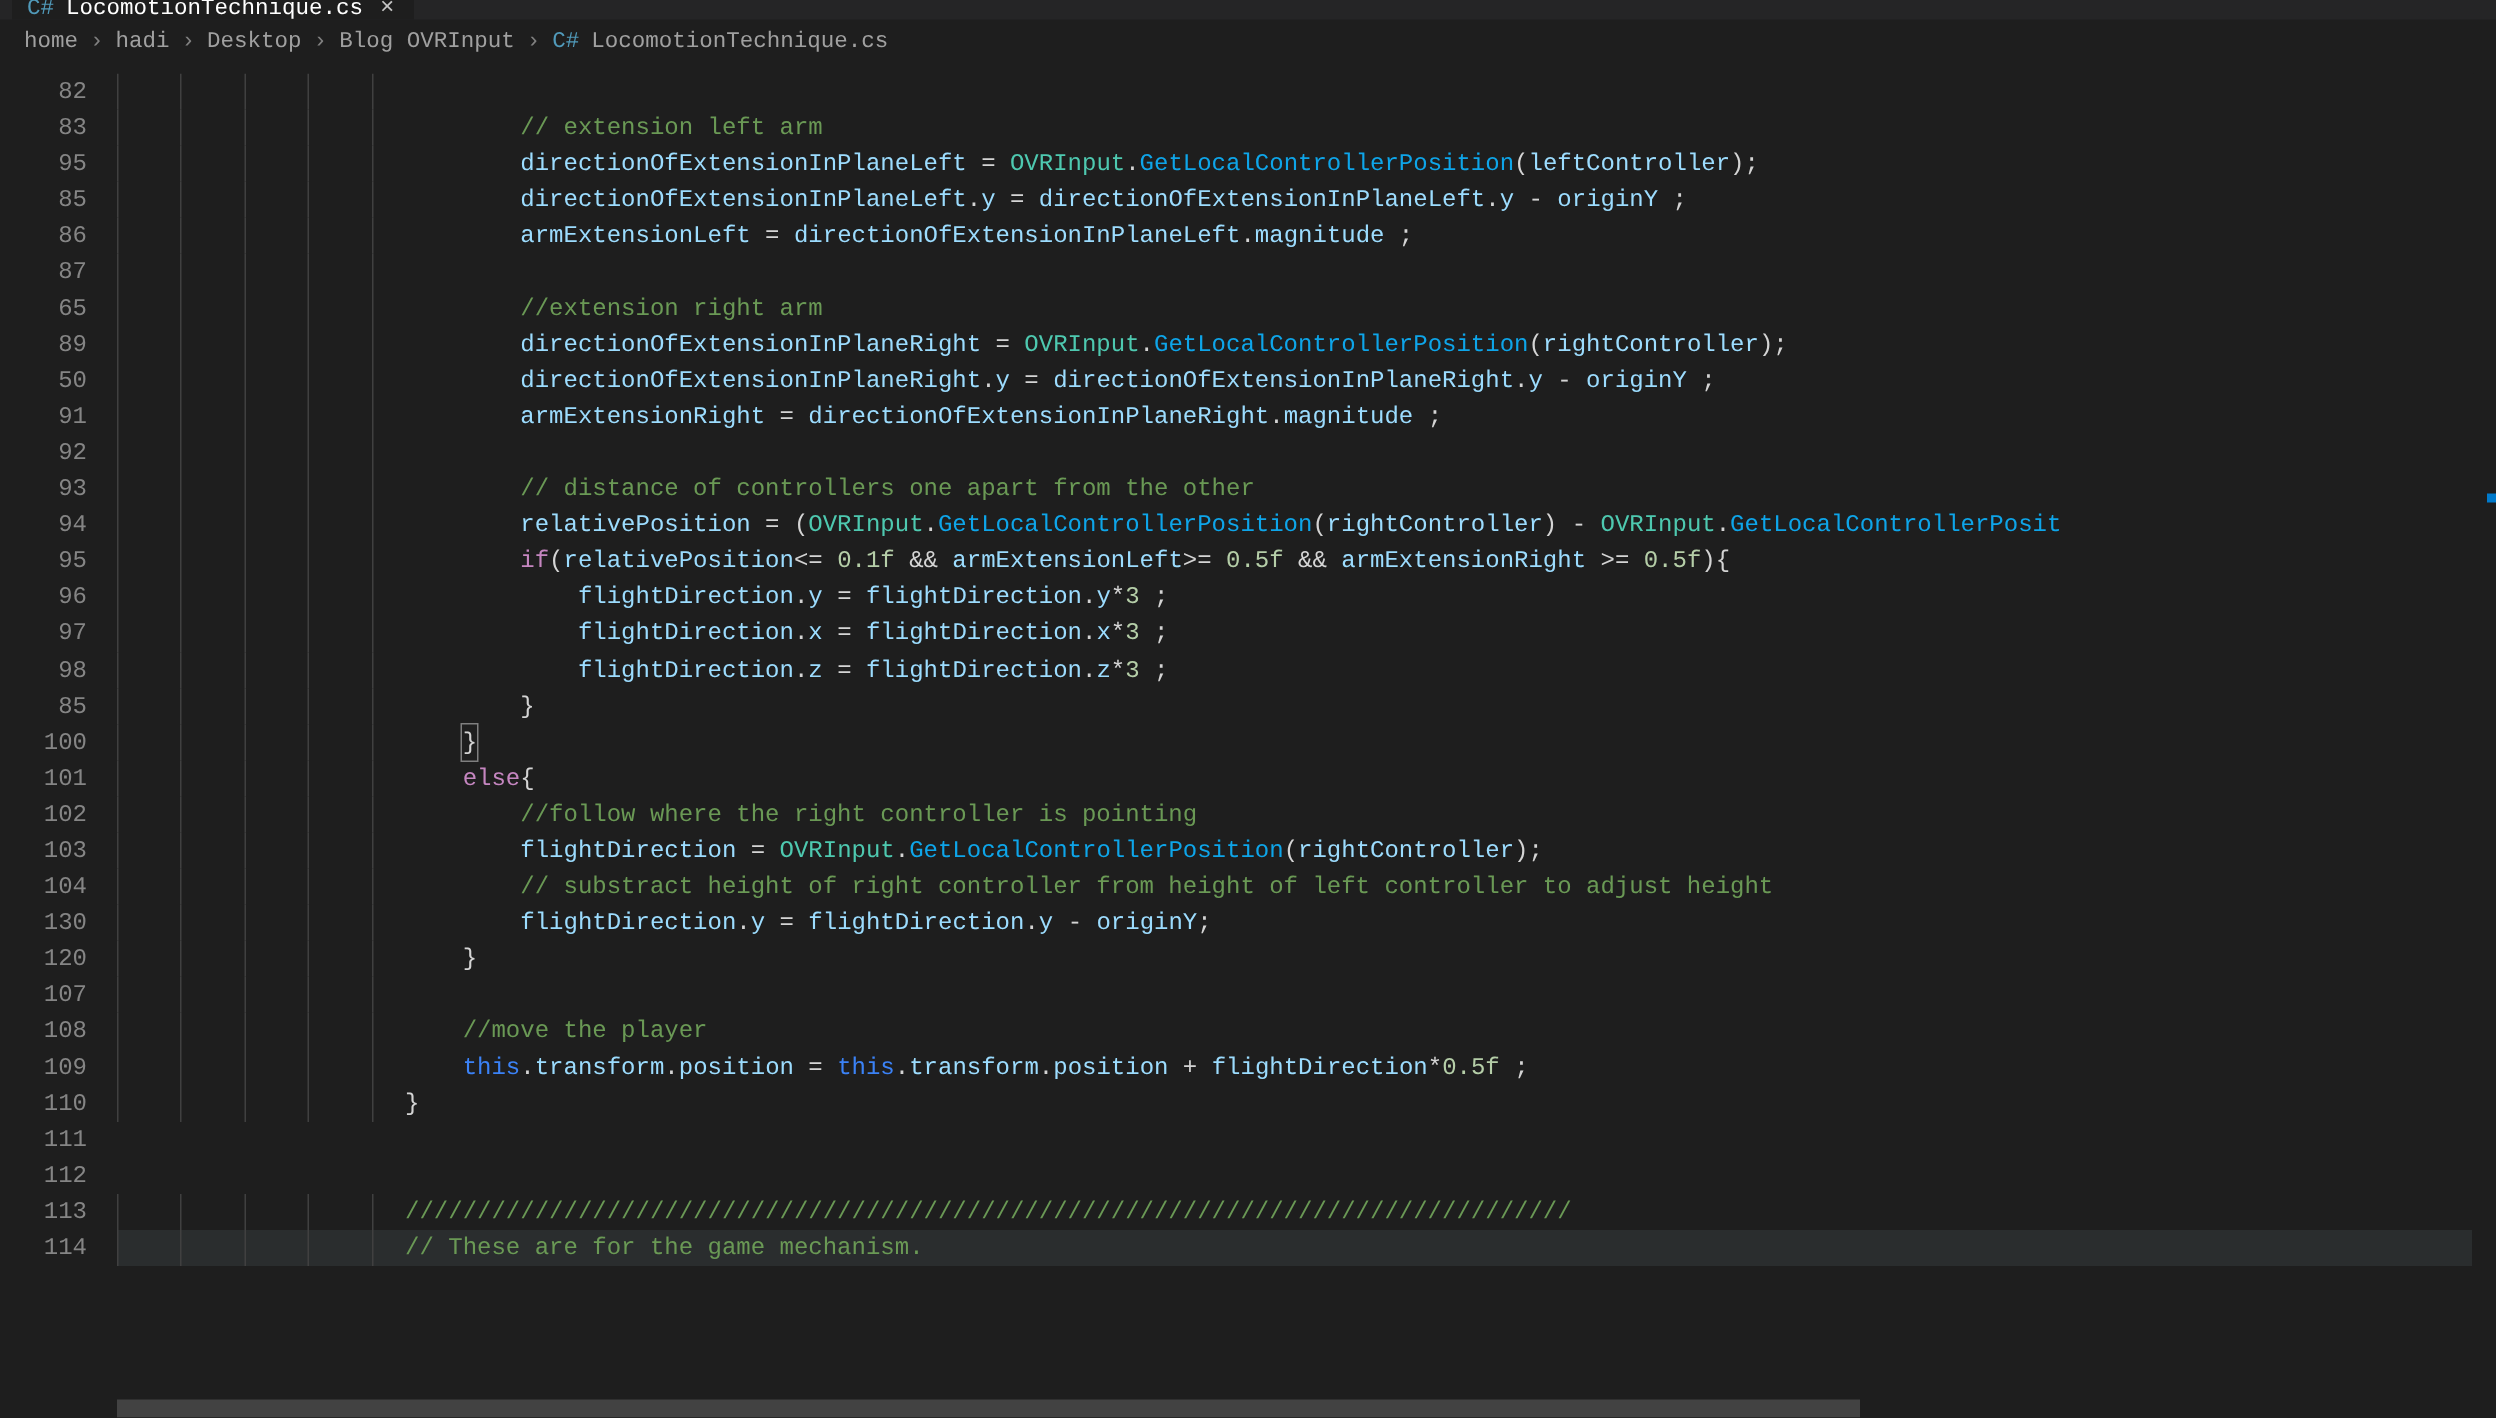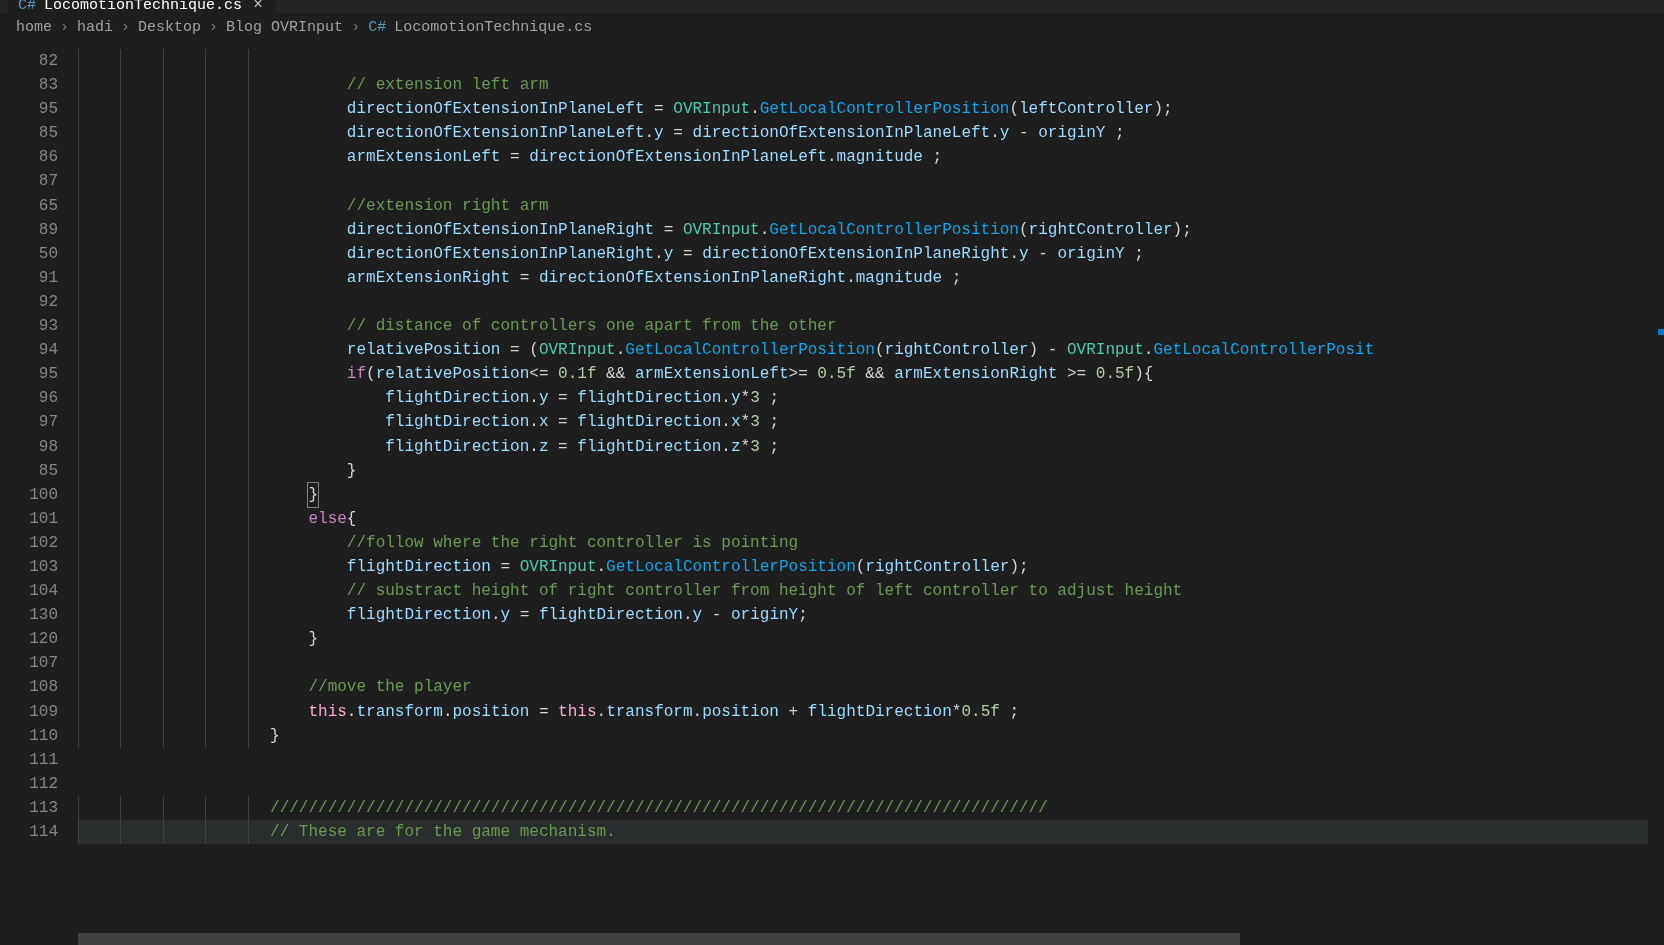--- a/index.html
+++ b/index.html
@@ -90,21 +90,21 @@
   .code-line { height: 24.1px; position: relative; }
   .hl-line { background: #2a2d2e; }
   .indent-guide {
     border-left: 1px solid #404040;
     position: absolute;
     top: 0; bottom: 0;
     width: 0;
   }
   
   .c-comment { color: #6a9955; }
-  .c-keyword { color: #f9a8d4; }
+  .c-keyword { color: #3b82f6; }
   .c-ctrl { color: #c586c0; }
   .c-class { color: #4ec9b0; }
   .c-method { color: #0ea5e9; }
   .c-var { color: #9cdcfe; }
   .c-num { color: #b5cea8; }
   .c-punct { color: #d4d4d4; }
   .minimap {
     width: 16px;
     background: #1e1e1e;
     border-left: 1px solid #1e1e1e;

